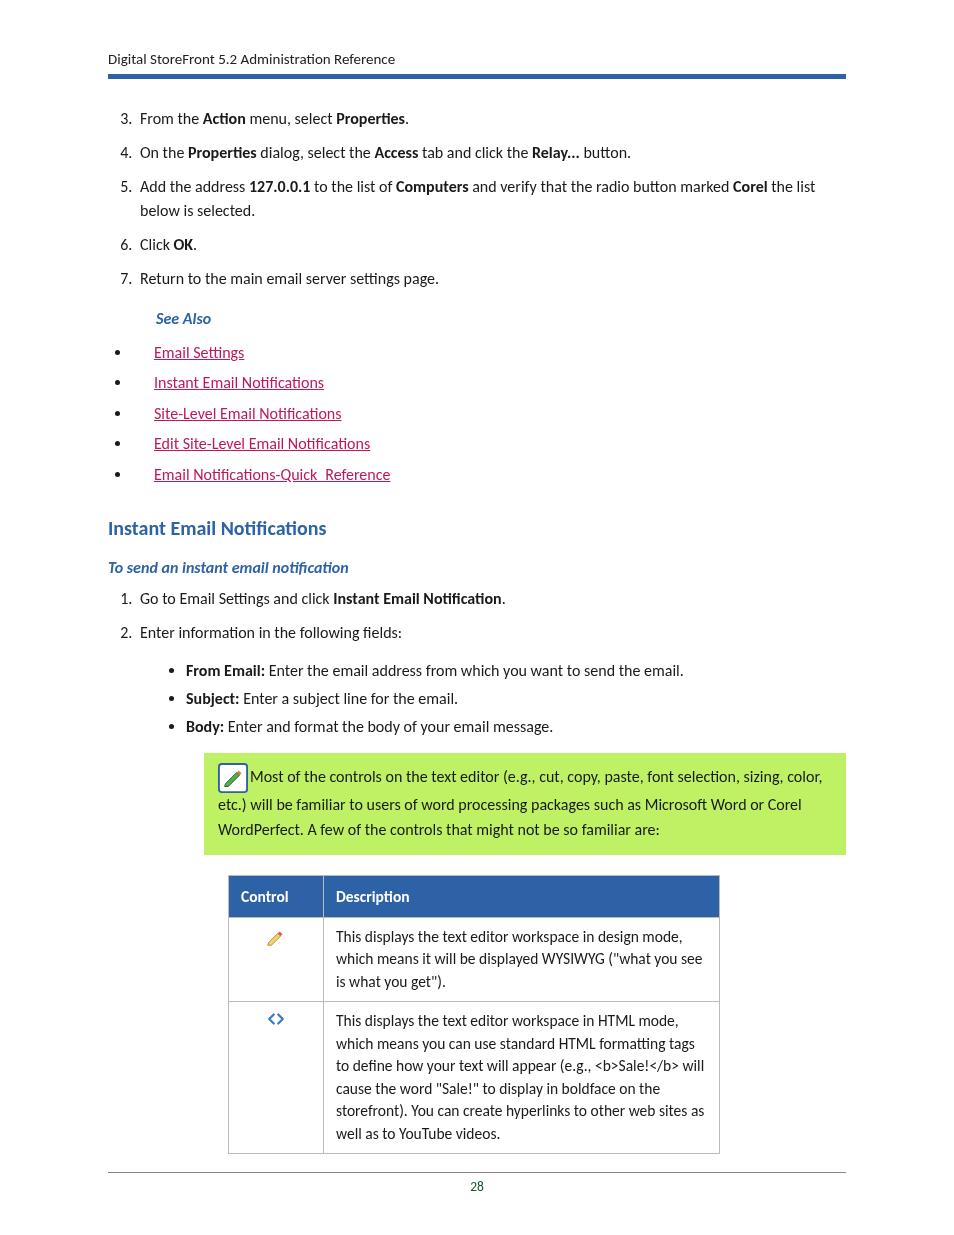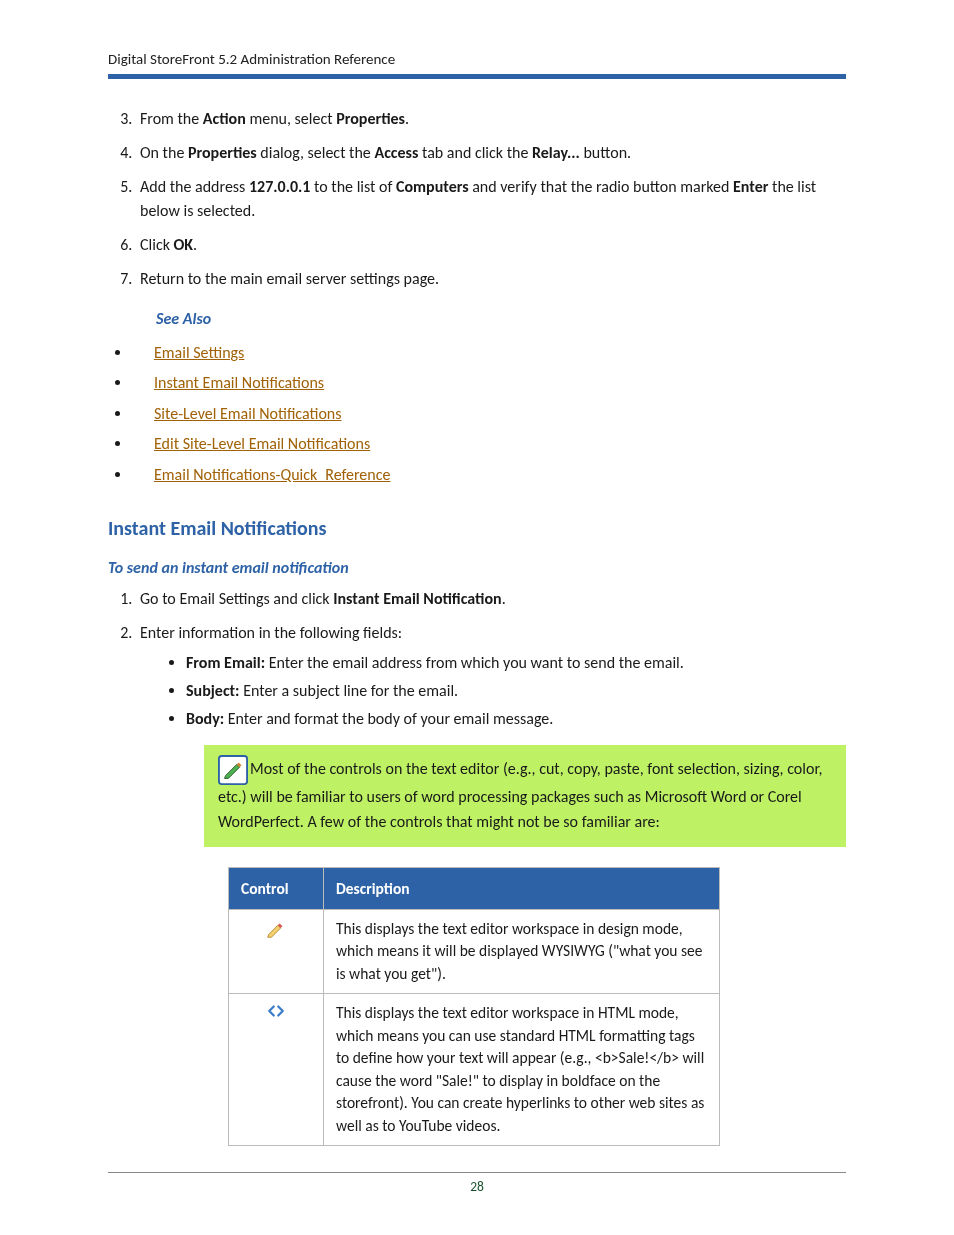--- a/index.html
+++ b/index.html
@@ -52,21 +52,21 @@
     list-style: disc;
     padding-left: 24px;
     margin: 0;
   }
   ul.link-list > li {
     font-size: 16px;
     line-height: 1.9;
     padding-left: 22px;
   }
   ul.link-list a {
-    color: #a16207;
+    color: #be185d;
     text-decoration: underline;
   }
   .section-heading {
     color: #2e62a6;
     font-weight: 700;
     font-size: 20px;
     margin-top: 26px;
     margin-bottom: 10px;
   }
   .body-para {
@@ -78,21 +78,21 @@
     color: #2e62a6;
     font-style: italic;
     font-weight: 700;
     font-size: 16px;
     margin-top: 18px;
     margin-bottom: 10px;
   }
   ul.bullets {
     list-style: disc;
     padding-left: 76px;
-    margin: 6px 0 14px 0;
+    margin: 14px 0 14px 0;
   }
   ul.bullets > li {
     font-size: 16px;
     line-height: 1.5;
     margin-bottom: 4px;
   }
   .note-box {
     background: #bef264;
     margin-left: 64px;
     margin-right: 0;
@@ -158,21 +158,21 @@
   <div class="header-rule"></div>
 
   <ol class="steps" start="3">
     <li>
       <span>From the </span><span class="bold">Action</span><span> menu, select </span><span class="bold">Properties</span><span>.</span>
     </li>
     <li>
       <span>On the </span><span class="bold">Properties</span><span> dialog, select the </span><span class="bold">Access</span><span> tab and click the </span><span class="bold">Relay...</span><span> button.</span>
     </li>
     <li>
-      <span>Add the address </span><span class="bold">127.0.0.1</span><span> to the list of </span><span class="bold">Computers</span><span> and verify that the radio button marked </span><span class="bold">Enter</span><span> the list below is selected.</span>
+      <span>Add the address </span><span class="bold">127.0.0.1</span><span> to the list of </span><span class="bold">Computers</span><span> and verify that the radio button marked </span><span class="bold">Corel</span><span> the list below is selected.</span>
     </li>
     <li>
       <span>Click </span><span class="bold">OK</span><span>.</span>
     </li>
     <li>
       <span>Return to the main email server settings page.</span>
     </li>
   </ol>
 
   <div class="see-also-heading">See Also</div>

